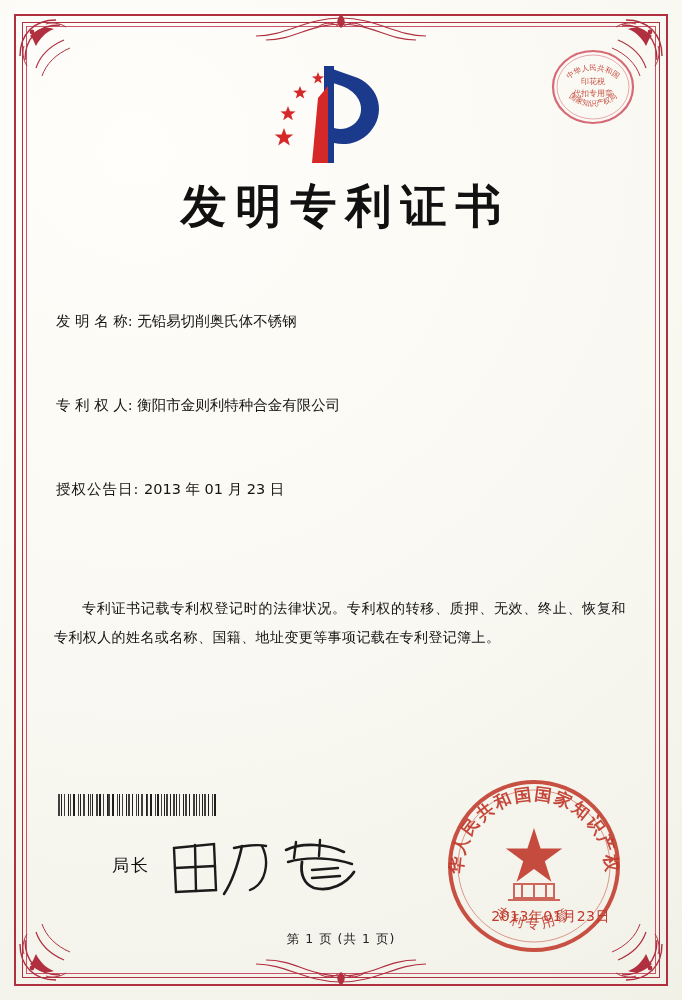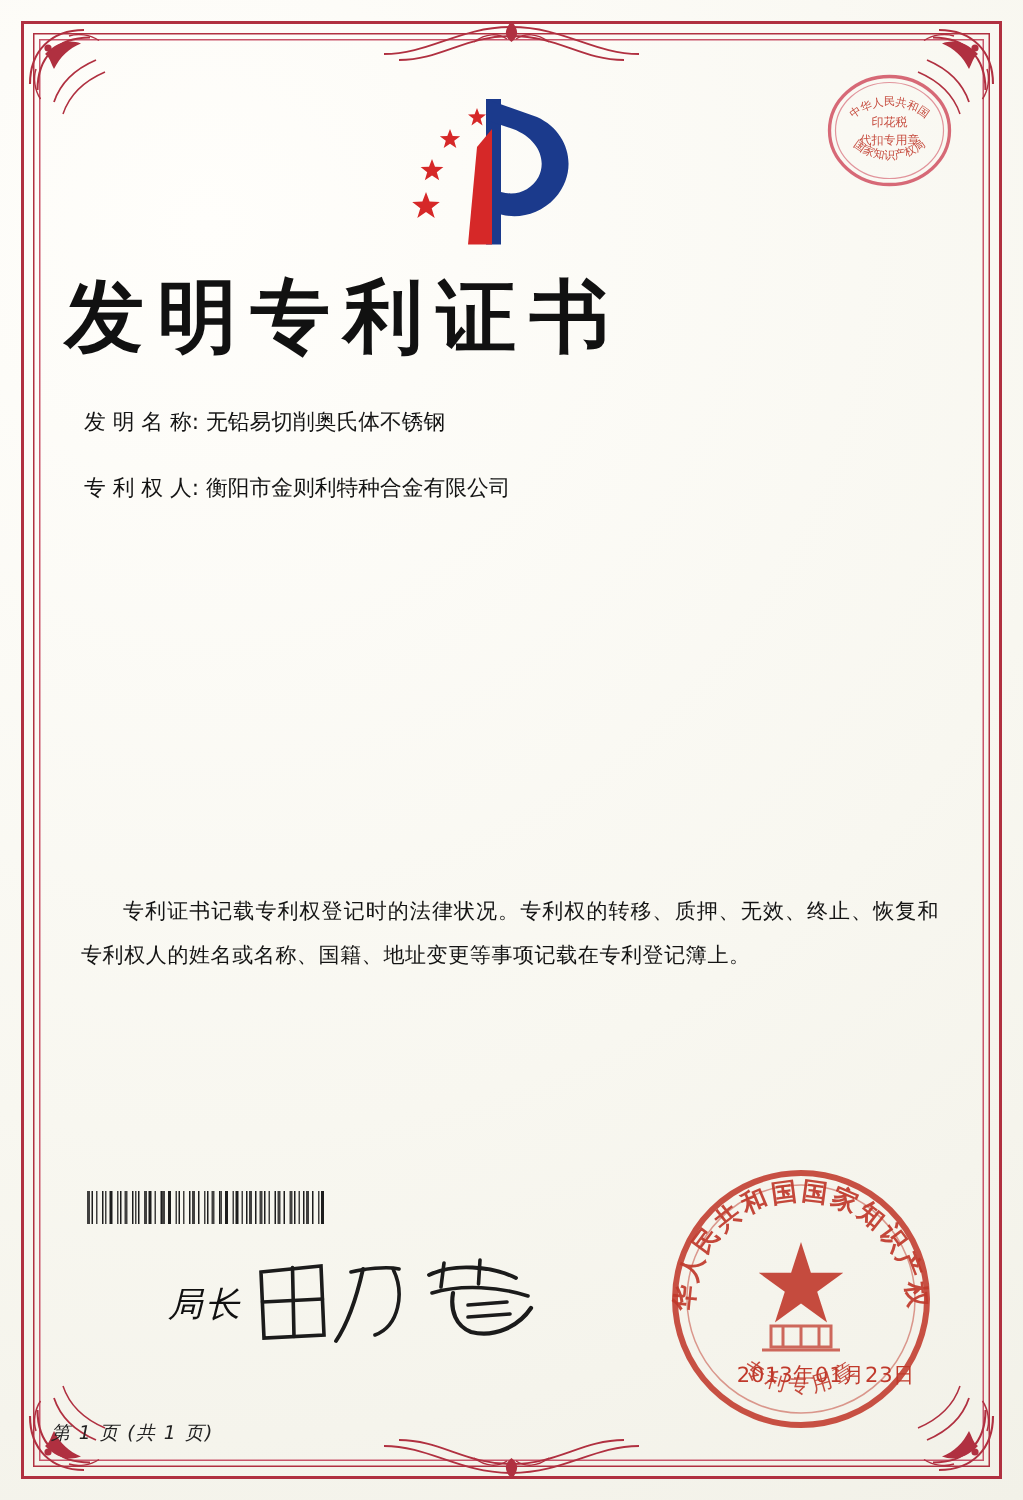--- a/index.html
+++ b/index.html
@@ -109,23 +109,24 @@
     width: 86px;
     height: 86px;
   }
   .seal-tr svg { display:block; }
 
   .main-title {
     position: absolute;
     left: 0;
     right: 0;
     top: 142px;
+    text-align: center;
     font-family: "DejaVu Serif", serif;
     font-weight: bold;
-    font-size: 53px;
+    font-size: 46px;
     letter-spacing: 9px;
     color: #111;
     text-indent: 9px;
   }
 
   .fields {
     position: absolute;
     left: 22px;
     top: 238px;
     right: 10px;
@@ -137,20 +138,21 @@
     white-space: nowrap;
     font-family: "DejaVu Sans", sans-serif;
   }
   .field-label {
     display: inline-block;
     color: #141414;
   }
   .field-value {
     display: inline-block;
     color: #141414;
+    margin-top: 40px;
   }
   .lbl-tight { letter-spacing: 1px; }
 
   .paragraphs {
     position: absolute;
     left: 20px;
     right: 22px;
     top: 560px;
     font-size: 14px;
     line-height: 29px;
@@ -176,25 +178,24 @@
   .barcode i {
     display: block;
     background: #111;
     height: 100%;
   }
 
   .director {
     position: absolute;
     left: 78px;
     top: 820px;
-    font-size: 23px;
+    font-size: 17px;
     font-family: "DejaVu Serif", serif;
     color: #111;
     letter-spacing: 2px;
-    font-style: italic;
   }
   .signature {
     position: absolute;
     left: 128px;
     top: 798px;
     width: 210px;
     height: 70px;
     color: #1b1b1b;
   }
   .signature svg { display:block; }
@@ -216,25 +217,25 @@
     font-size: 14px;
     color: #c0392b;
     letter-spacing: 0.5px;
     font-family: "DejaVu Sans", sans-serif;
   }
 
   .footer {
     position: absolute;
     left: 0;
     right: 0;
-    bottom: 2px;
+    bottom: 18px;
+    text-align: center;
     font-size: 12.5px;
     color: #222;
     letter-spacing: 1px;
-    font-style: italic;
   }
 </style>
 </head>
 <body>
 
 <div class="page">
 
   <div class="border-outer"></div>
   <div class="border-inner"></div>
   <div class="border-thin"></div>
@@ -360,20 +361,24 @@
 
     <div class="fields">
       <div class="field-row">
         <span class="field-label">发 明 名 称:</span>
         <span class="field-value">无铅易切削奥氏体不锈钢</span>
       </div>
       <div class="field-row">
         <span class="field-label">专 利 权 人:</span>
         <span class="field-value">衡阳市金则利特种合金有限公司</span>
       </div>
+      <div class="field-row">
+        <span class="field-label lbl-tight">授权公告日:</span>
+        <span class="field-value">2013 年 01 月 23 日</span>
+      </div>
     </div>
 
     <div class="paragraphs">
       <p>专利证书记载专利权登记时的法律状况。专利权的转移、质押、无效、终止、恢复和专利权人的姓名或名称、国籍、地址变更等事项记载在专利登记簿上。</p>
     </div>
 
     <div class="barcode" id="barcode">
         <i style="width:3px;margin-right:1px;opacity:0.8"></i>
         <i style="width:1px;margin-right:2px;opacity:0.95"></i>
         <i style="width:2px;margin-right:3px;opacity:0.8"></i>

